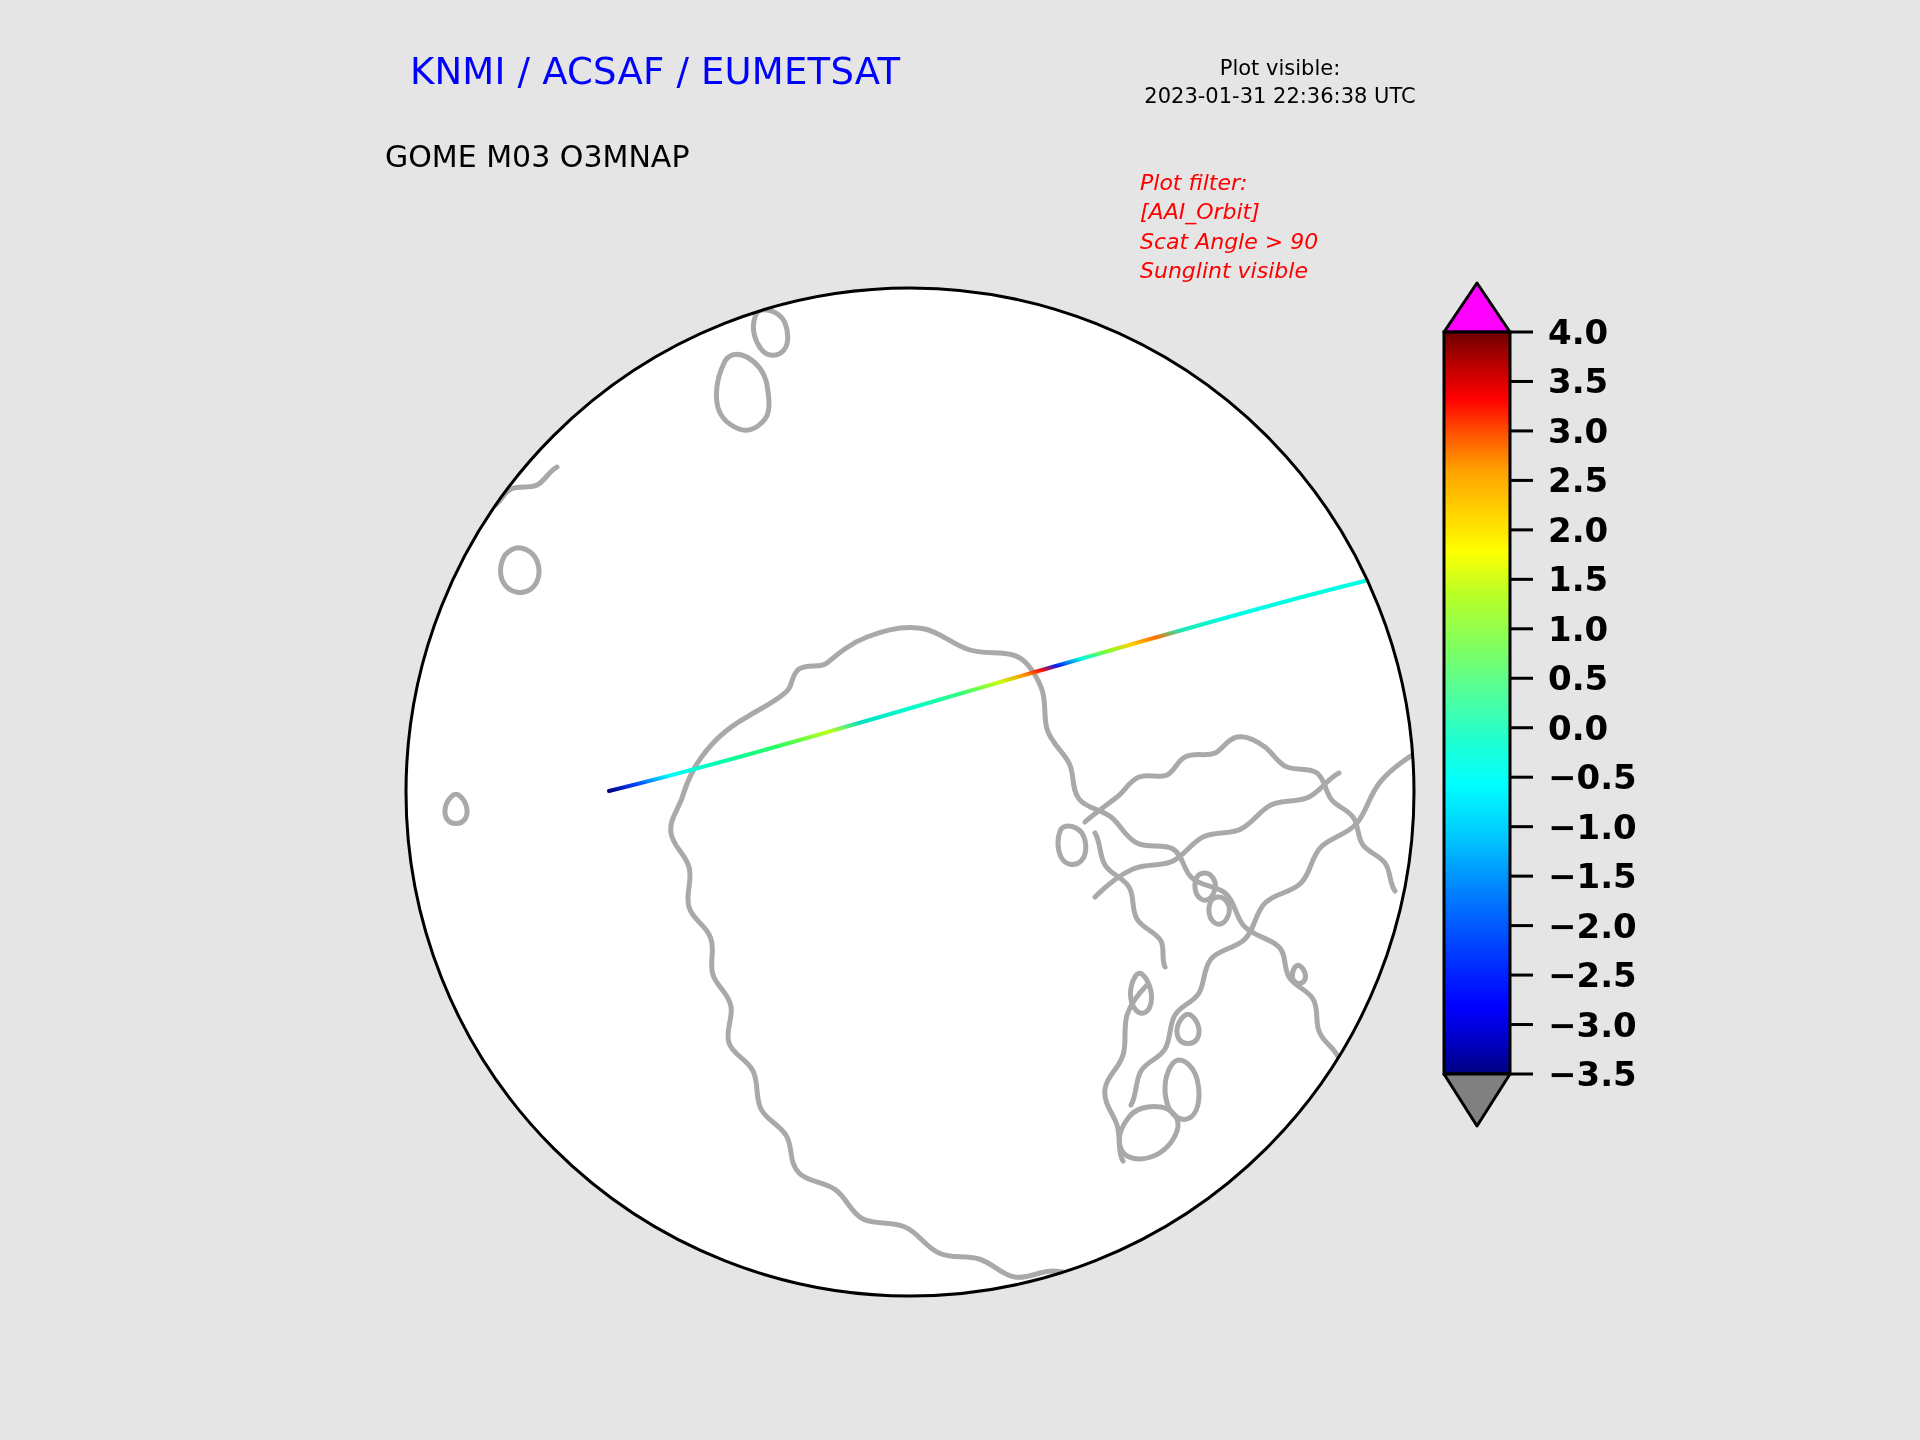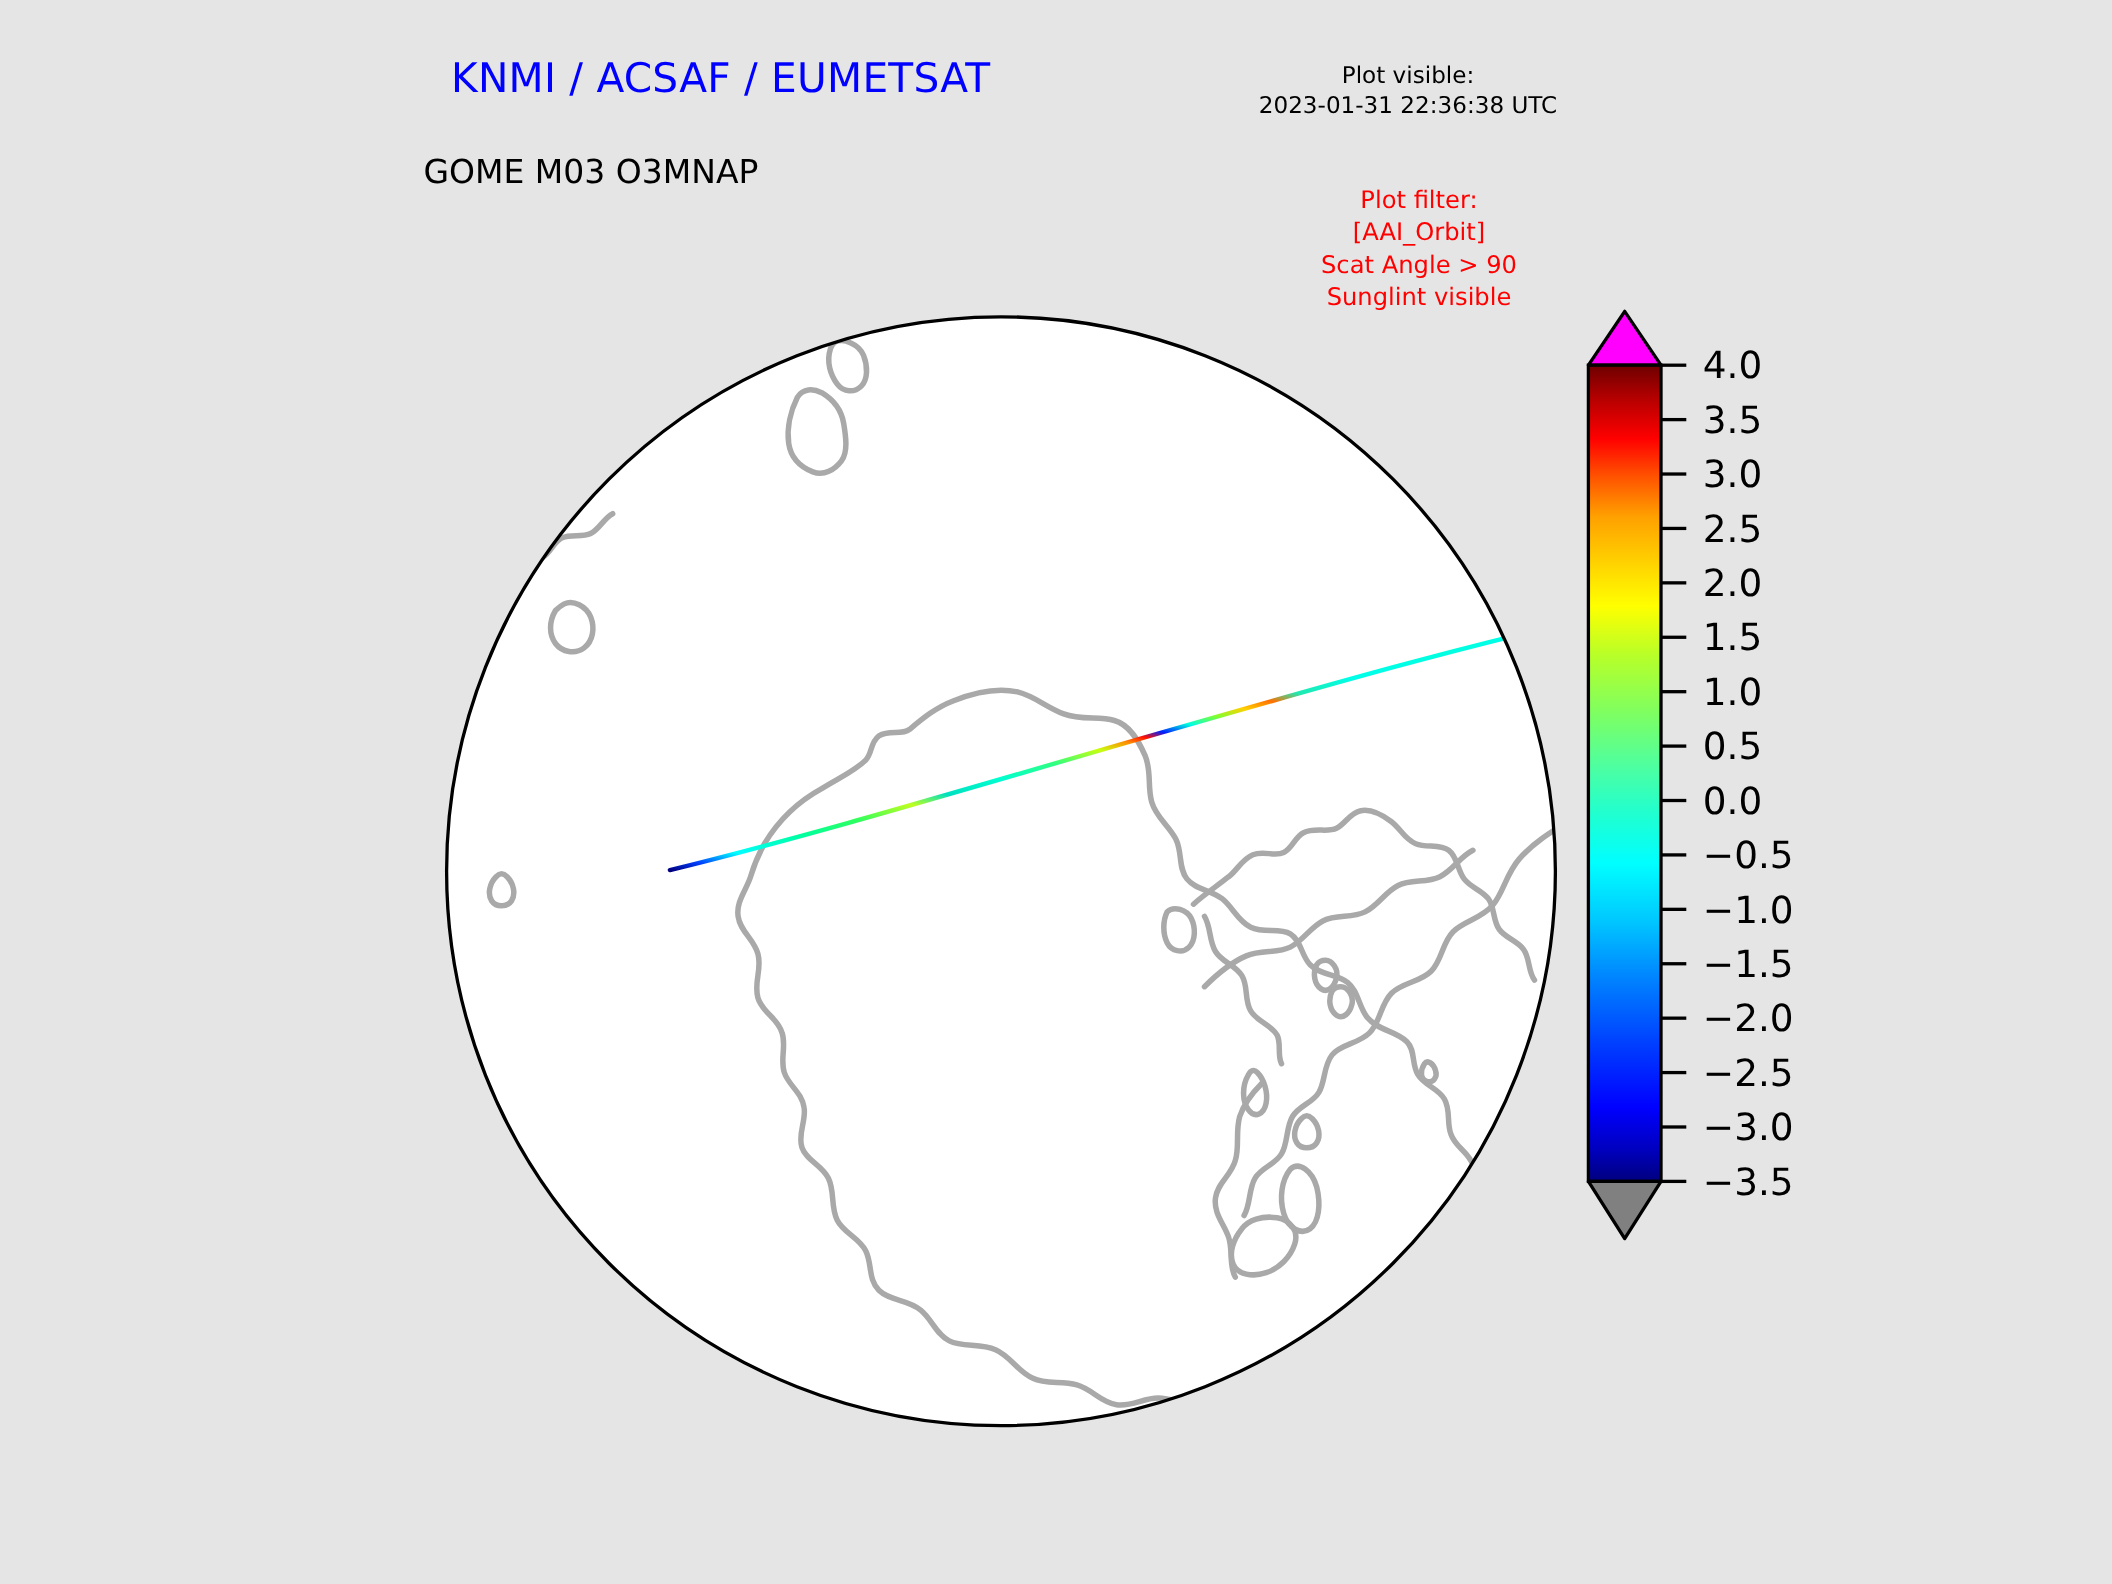--- a/index.html
+++ b/index.html
@@ -61,44 +61,45 @@
     text-align: center;
     font-size: 31px;
     color: #000000;
   }
 
   .hdr-filter {
     position: absolute;
     left: 1140px;
     top: 168px;
     width: 300px;
-    text-align: center;
     font-size: 22px;
     color: #ff0000;
     line-height: 1.33;
+    font-style: italic;
   }
   .hdr-filter div { white-space: nowrap; }
 
   
   #map-area {
     position: absolute;
     left: 395px;
     top: 277px;
     width: 1030px;
     height: 1030px;
   }
   #map-svg { display: block; }
 
   
   #colorbar-area {
     position: absolute;
     left: 1430px;
     top: 280px;
     width: 420px;
     height: 1020px;
+    font-weight: bold;
   }
   #cbar-svg { display: block; }
   .cbar-tick-label {
     font-family: "DejaVu Sans", "Liberation Sans", sans-serif;
     font-size: 34px;
     fill: #000000;
   }
 </style>
 </head>
 <body>

